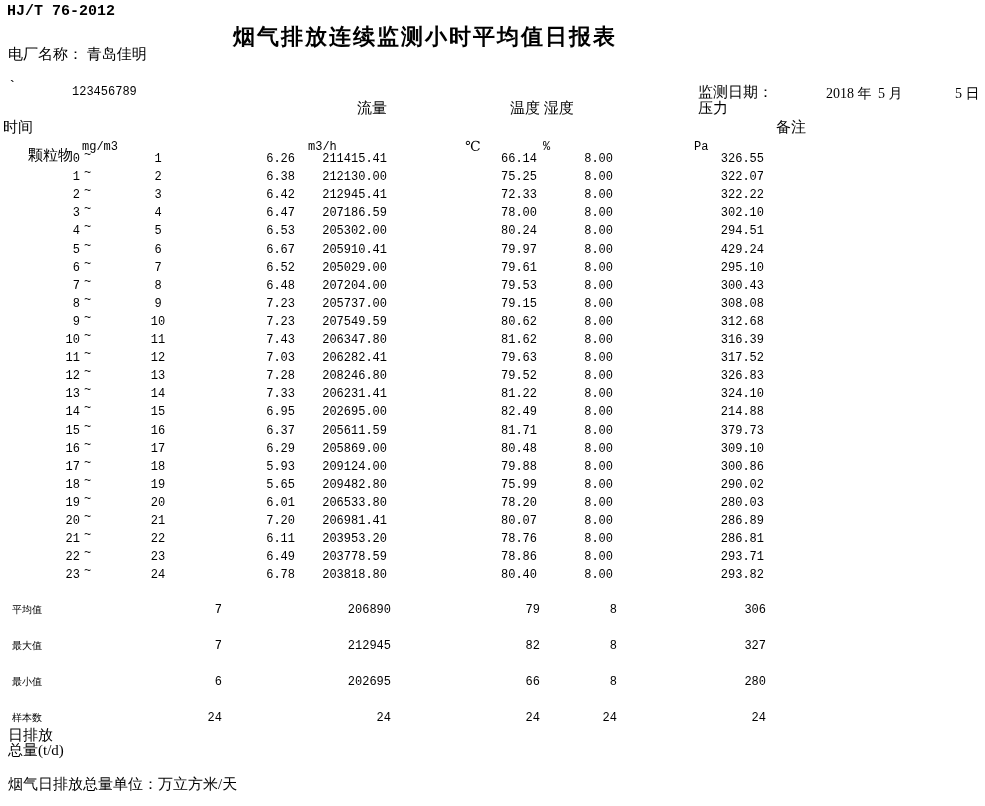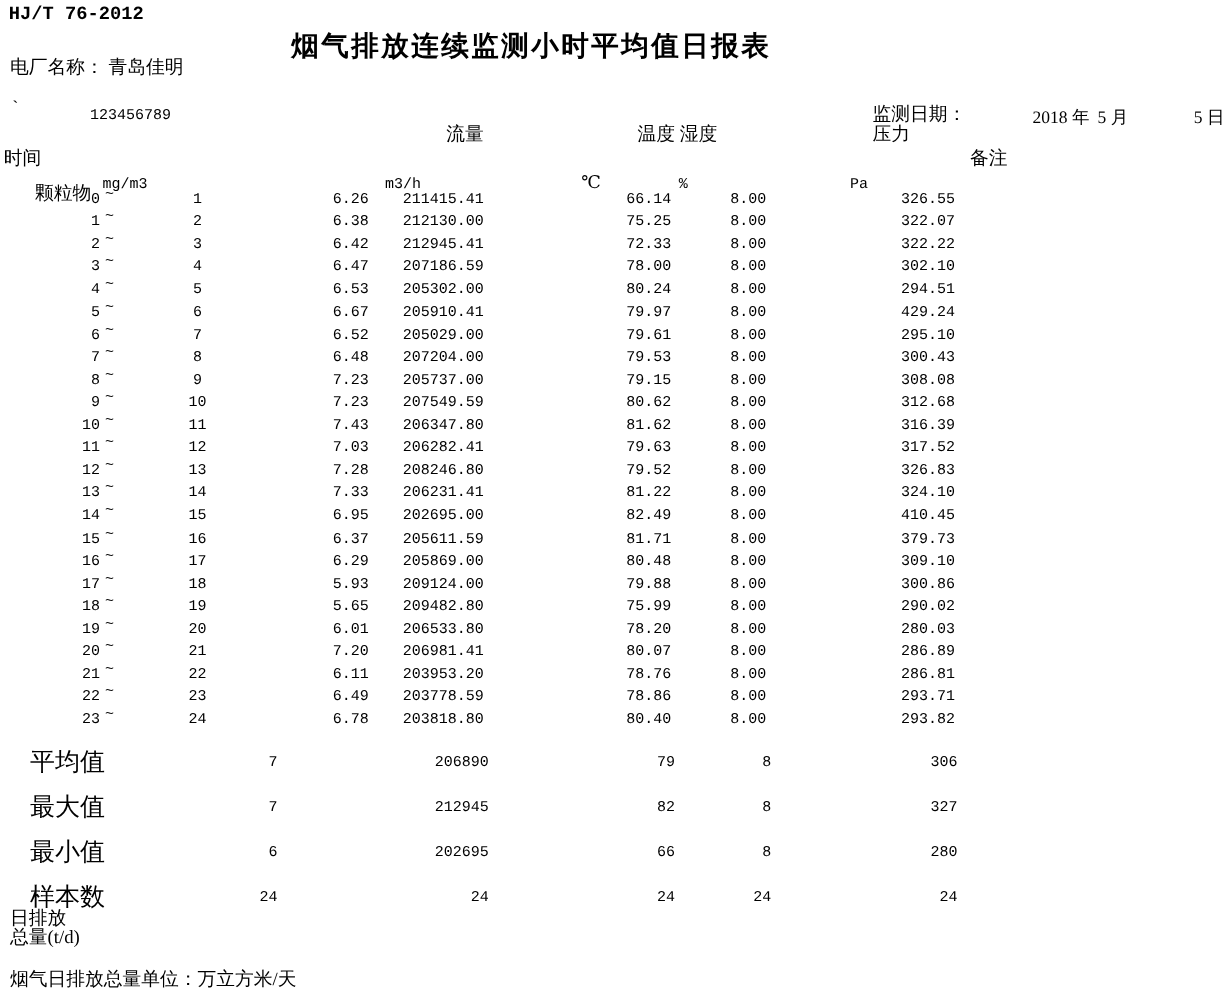--- a/index.html
+++ b/index.html
@@ -23,35 +23,35 @@
   .h-pm{left:28px;top:100px;margin-top:47px;}
   .h-flow{left:357px;top:100px;}
   .h-temphum{left:510px;top:100px;}
   .h-press{left:698px;top:100px;}
   .h-time{left:3px;top:119px;}
   .h-remark{left:776px;top:119px;}
   .u-pm{left:82px;top:140px;}
   .u-flow{left:308px;top:140px;}
   .u-temp{left:465px;top:138px;font-size:14px;}
   .u-hum{left:543px;top:140px;}
-  .u-press{left:680px;top:140px;text-align:center;}
+  .u-press{left:694px;top:140px;text-align:center;}
   #hourly-rows{position:absolute;left:0;top:150px;width:985px;height:440px;}
   .hrow{position:absolute;left:0;width:985px;height:18px;line-height:18px;}
   .col{position:absolute;text-align:right;font-family:"Liberation Mono","DejaVu Sans Mono",monospace;font-size:12px;white-space:pre;}
   .c-start{left:30px;width:50px;}
   .c-tilde{left:84px;width:14px;text-align:left;top:-4px;}
   .c-end{left:128px;width:60px;text-align:center;}
   .c-pm{left:230px;width:65px;}
   .c-flow{left:280px;width:107px;}
   .c-temp{left:460px;width:77px;}
   .c-hum{left:553px;width:60px;}
   .c-press{left:690px;width:74px;}
   #summary-rows{position:absolute;left:0;top:601px;width:985px;height:130px;}
   .srow{position:absolute;left:0;width:985px;height:18px;line-height:18px;}
-  .s-label{position:absolute;left:24px;font-size:20px;font-family:"Liberation Serif","DejaVu Serif",serif;text-align:left;white-space:pre;}
+  .s-label{position:absolute;left:12px;font-size:10px;font-family:"Liberation Serif","DejaVu Serif",serif;text-align:left;white-space:pre;}
   .s-pm{left:150px;width:72px;}
   .s-flow{left:300px;width:91px;}
   .s-temp{left:470px;width:70px;}
   .s-hum{left:560px;width:57px;}
   .s-press{left:690px;width:76px;}
   .daily-emission{left:8px;top:727px;}
   .total-label{left:8px;top:742px;}
   .note{left:8px;top:776px;}
 </style>
 </head>
@@ -222,21 +222,21 @@
       <span class="col c-press">324.10</span>
     </div>
     <div class="hrow" style="top: 253.4px;">
       <span class="col c-start">14</span>
       <span class="col c-tilde">~</span>
       <span class="col c-end">15</span>
       <span class="col c-pm">6.95</span>
       <span class="col c-flow">202695.00</span>
       <span class="col c-temp">82.49</span>
       <span class="col c-hum">8.00</span>
-      <span class="col c-press">410.45</span>
+      <span class="col c-press">214.88</span>
     </div>
     <div class="hrow" style="top: 271.5px;">
       <span class="col c-start">15</span>
       <span class="col c-tilde">~</span>
       <span class="col c-end">16</span>
       <span class="col c-pm">6.37</span>
       <span class="col c-flow">205611.59</span>
       <span class="col c-temp">81.71</span>
       <span class="col c-hum">8.00</span>
       <span class="col c-press">379.73</span>

